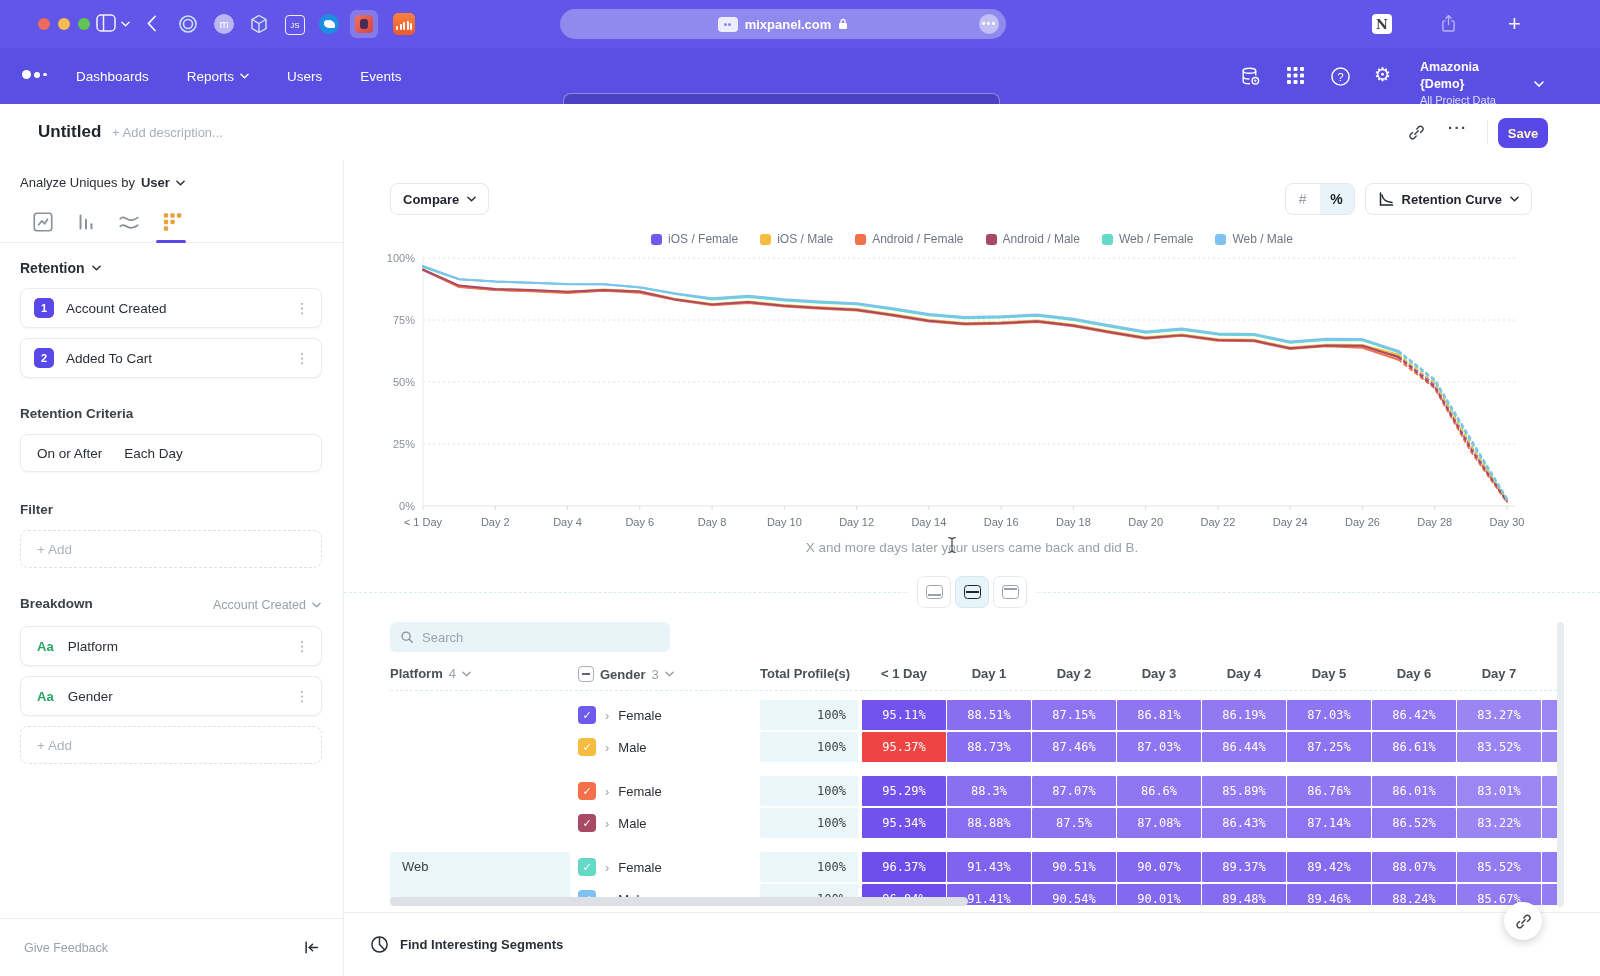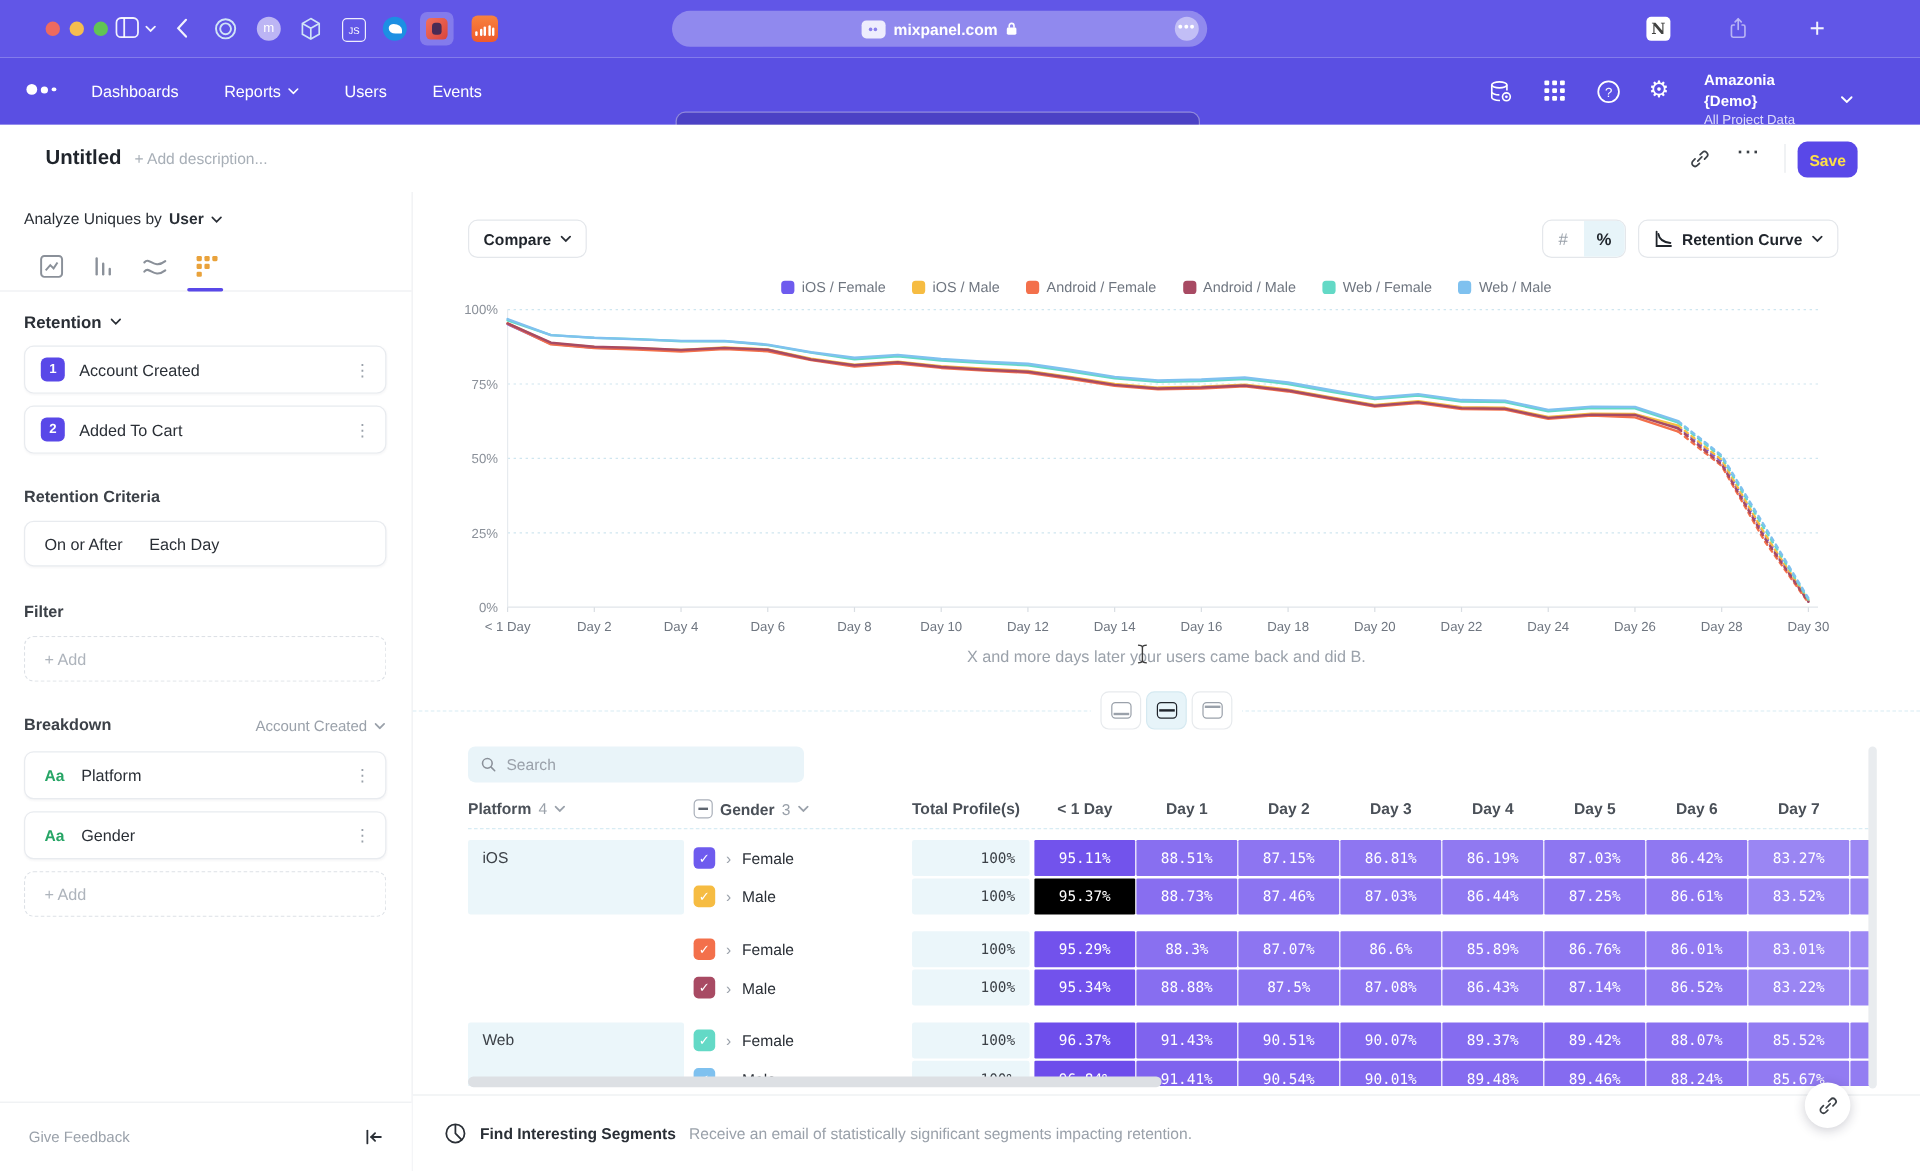--- a/index.html
+++ b/index.html
@@ -39,21 +39,21 @@
   .nicon{position:absolute;top:18px;color:#fff;}
   .project{position:absolute;left:1420px;top:11px;width:104px;text-align:left;color:#fff;}
   .project .pn{font-size:12.5px;font-weight:700;line-height:17px;}
   .project .ps{font-size:11px;color:rgba(255,255,255,.8);line-height:14px;}
   
   .titlebar{position:absolute;left:0;top:104px;width:1600px;height:68px;background:#fff;border-bottom:1px solid #ECEEF1;box-sizing:border-box;}
   .rtitle{position:absolute;left:38px;top:18px;font-size:17px;font-weight:700;color:#1F242B;}
   .rdesc{position:absolute;left:112px;top:21px;font-size:13px;color:#A8AFB7;}
   .tbicon{position:absolute;top:20px;color:#3C4147;}
   .tbdivider{position:absolute;left:1487px;top:16px;width:1px;height:24px;background:#E6E9ED;}
-  .savebtn{position:absolute;left:1498px;top:14px;width:50px;height:30px;border-radius:8px;background:#5948E8;color:#fde047;
+  .savebtn{position:absolute;left:1498px;top:14px;width:50px;height:30px;border-radius:8px;background:#5948E8;color:#fef9c3;
            font-size:13px;font-weight:600;display:flex;align-items:center;justify-content:center;}
   
   .sb{position:absolute;left:0;top:160px;width:344px;height:816px;background:#fff;border-right:1px solid #ECEEF1;box-sizing:border-box;}
   .sb-analyze{position:absolute;left:20px;top:15px;font-size:13px;color:#2A2F36;display:flex;gap:6px;align-items:center;}
   .sb-analyze b{font-weight:700;}
   .sb-tabs{position:absolute;left:0;top:44px;width:343px;height:38px;border-bottom:1px solid #EDEFF2;}
   .sb-tab{position:absolute;top:6px;width:24px;height:24px;color:#8A9099;}
   .sb-underline{position:absolute;left:156px;bottom:-1px;width:30px;height:3px;background:#5948E8;border-radius:2px;}
   .sb-label{position:absolute;left:20px;font-size:14px;font-weight:700;color:#2A2F36;display:flex;align-items:center;gap:7px;}
   .sb-card{position:absolute;left:20px;width:302px;background:#fff;border:1px solid #E8EBEF;border-radius:8px;
@@ -578,21 +578,20 @@
         <span class="thday" style="left: 727px; width: 84px;">Day 3</span>
         <span class="thday" style="left: 812px; width: 84px;">Day 4</span>
         <span class="thday" style="left: 897px; width: 84px;">Day 5</span>
         <span class="thday" style="left: 982px; width: 84px;">Day 6</span>
         <span class="thday" style="left: 1067px; width: 84px;">Day 7</span>
       </div>
     <div class="theadline"></div>
 
     <div class="tbody" id="tbody">
         <div class="tgroup">
-          <div class="pcell">iOS</div>
           <div class="gcell" style="top: 0px;">
             <span class="cb" style="background: rgb(110, 91, 238);">✓</span>
             <span class="chevr">›</span>
             <span class="glabel">Female</span>
           </div>
           <div class="totcell" style="top: 0px;">100%</div>
           <div class="vcell" style="left: 472px; top: 0px; background: rgb(114, 83, 236);">95.11%</div>
           <div class="vcell" style="left: 557px; top: 0px; background: rgb(136, 111, 240);">88.51%</div>
           <div class="vcell" style="left: 642px; top: 0px; background: rgb(141, 117, 241);">87.15%</div>
           <div class="vcell" style="left: 727px; top: 0px; background: rgb(142, 118, 241);">86.81%</div>
@@ -600,21 +599,21 @@
           <div class="vcell" style="left: 897px; top: 0px; background: rgb(141, 118, 241);">87.03%</div>
           <div class="vcell" style="left: 982px; top: 0px; background: rgb(143, 120, 241);">86.42%</div>
           <div class="vcell" style="left: 1067px; top: 0px; background: rgb(154, 134, 243);">83.27%</div>
           <div class="vcell" style="left: 1152px; top: 0px; width: 20px; background: rgb(155, 135, 243);"></div>
           <div class="gcell" style="top: 32px;">
             <span class="cb" style="background: rgb(246, 188, 66);">✓</span>
             <span class="chevr">›</span>
             <span class="glabel">Male</span>
           </div>
           <div class="totcell" style="top: 32px;">100%</div>
-          <div class="vcell" style="left: 472px; top: 32px; background: #000000;">95.37%</div>
+          <div class="vcell" style="left: 472px; top: 32px; background: #ef4444;">95.37%</div>
           <div class="vcell" style="left: 557px; top: 32px; background: rgb(136, 110, 240);">88.73%</div>
           <div class="vcell" style="left: 642px; top: 32px; background: rgb(140, 116, 241);">87.46%</div>
           <div class="vcell" style="left: 727px; top: 32px; background: rgb(141, 118, 241);">87.03%</div>
           <div class="vcell" style="left: 812px; top: 32px; background: rgb(143, 120, 241);">86.44%</div>
           <div class="vcell" style="left: 897px; top: 32px; background: rgb(141, 117, 241);">87.25%</div>
           <div class="vcell" style="left: 982px; top: 32px; background: rgb(143, 119, 241);">86.61%</div>
           <div class="vcell" style="left: 1067px; top: 32px; background: rgb(153, 133, 243);">83.52%</div>
           <div class="vcell" style="left: 1152px; top: 32px; width: 20px; background: rgb(154, 134, 243);"></div>
         </div>
         <div class="tgroup">
@@ -688,21 +687,20 @@
     <div class="vscroll"></div>
 
     <div class="bottom">
       <span style="color:#2A2F36;display:flex;">
         <svg width="19" height="19" viewBox="0 0 18 18" fill="none" stroke="currentColor" stroke-width="1.4">
             <circle cx="9" cy="9" r="7.2"></circle>
             <path d="M9 1.8 V9 l5 5.2"></path>
           </svg>
       </span>
       <span class="bt-title">Find Interesting Segments</span>
-      <span class="bt-sub">Receive an email of statistically significant segments impacting retention.</span>
     </div>
 
     <div class="fab">
       <svg width="17" height="17" viewBox="0 0 18 18" fill="none" stroke="currentColor" stroke-width="1.5" stroke-linecap="round">
           <path d="M7.2 10.8 L10.8 7.2"></path>
           <path d="M9.3 5.2 l1.9-1.9 a2.75 2.75 0 0 1 3.9 3.9 l-1.9 1.9"></path>
           <path d="M8.7 12.8 l-1.9 1.9 a2.75 2.75 0 0 1 -3.9 -3.9 l1.9-1.9"></path>
         </svg>
     </div>
   </div>

